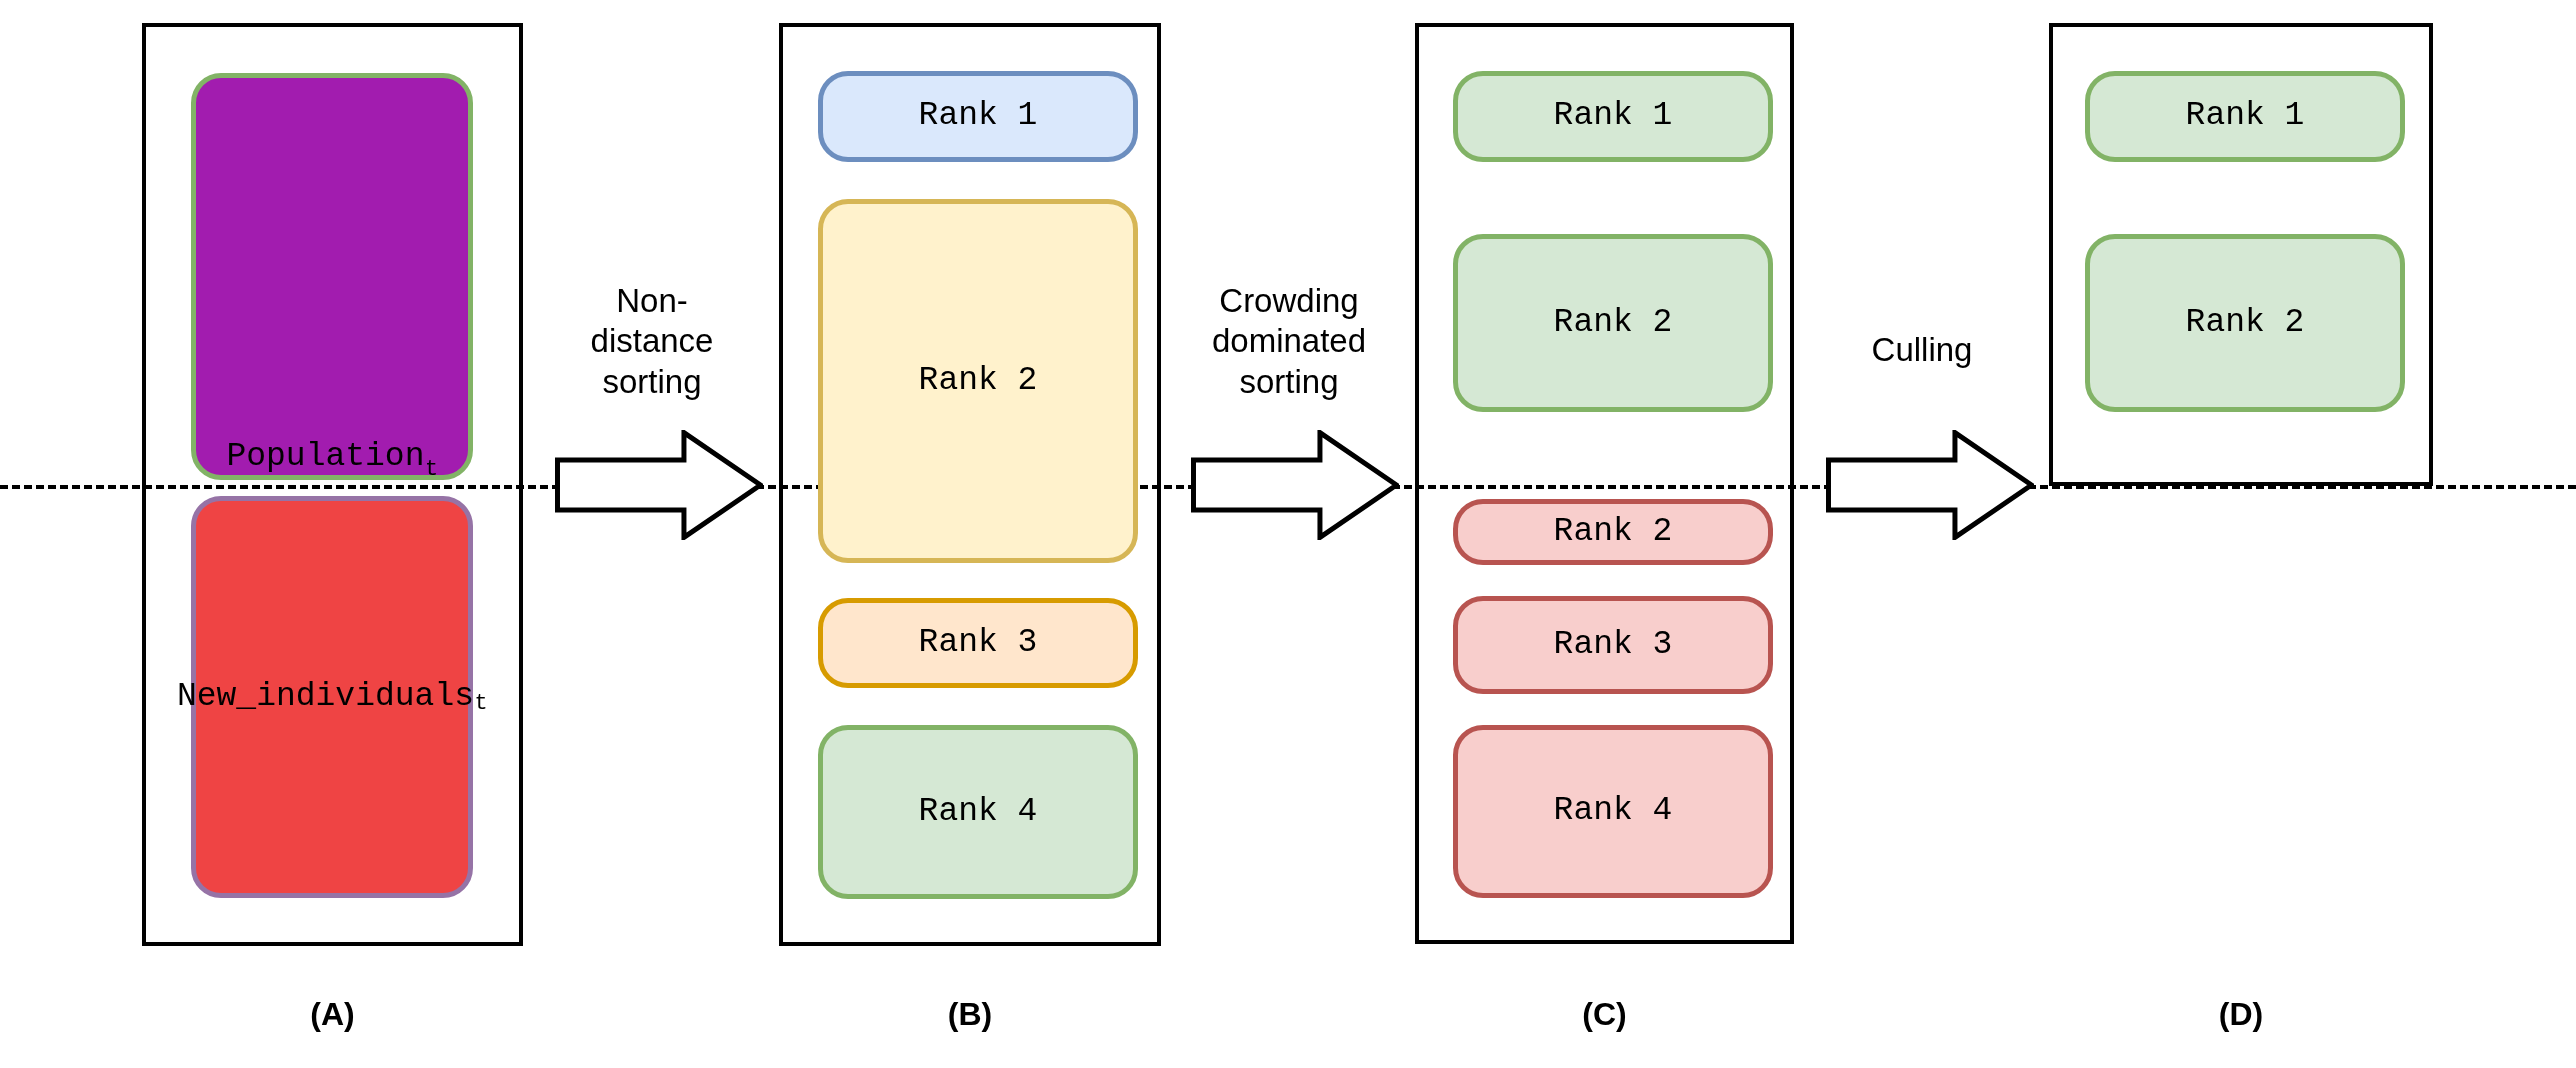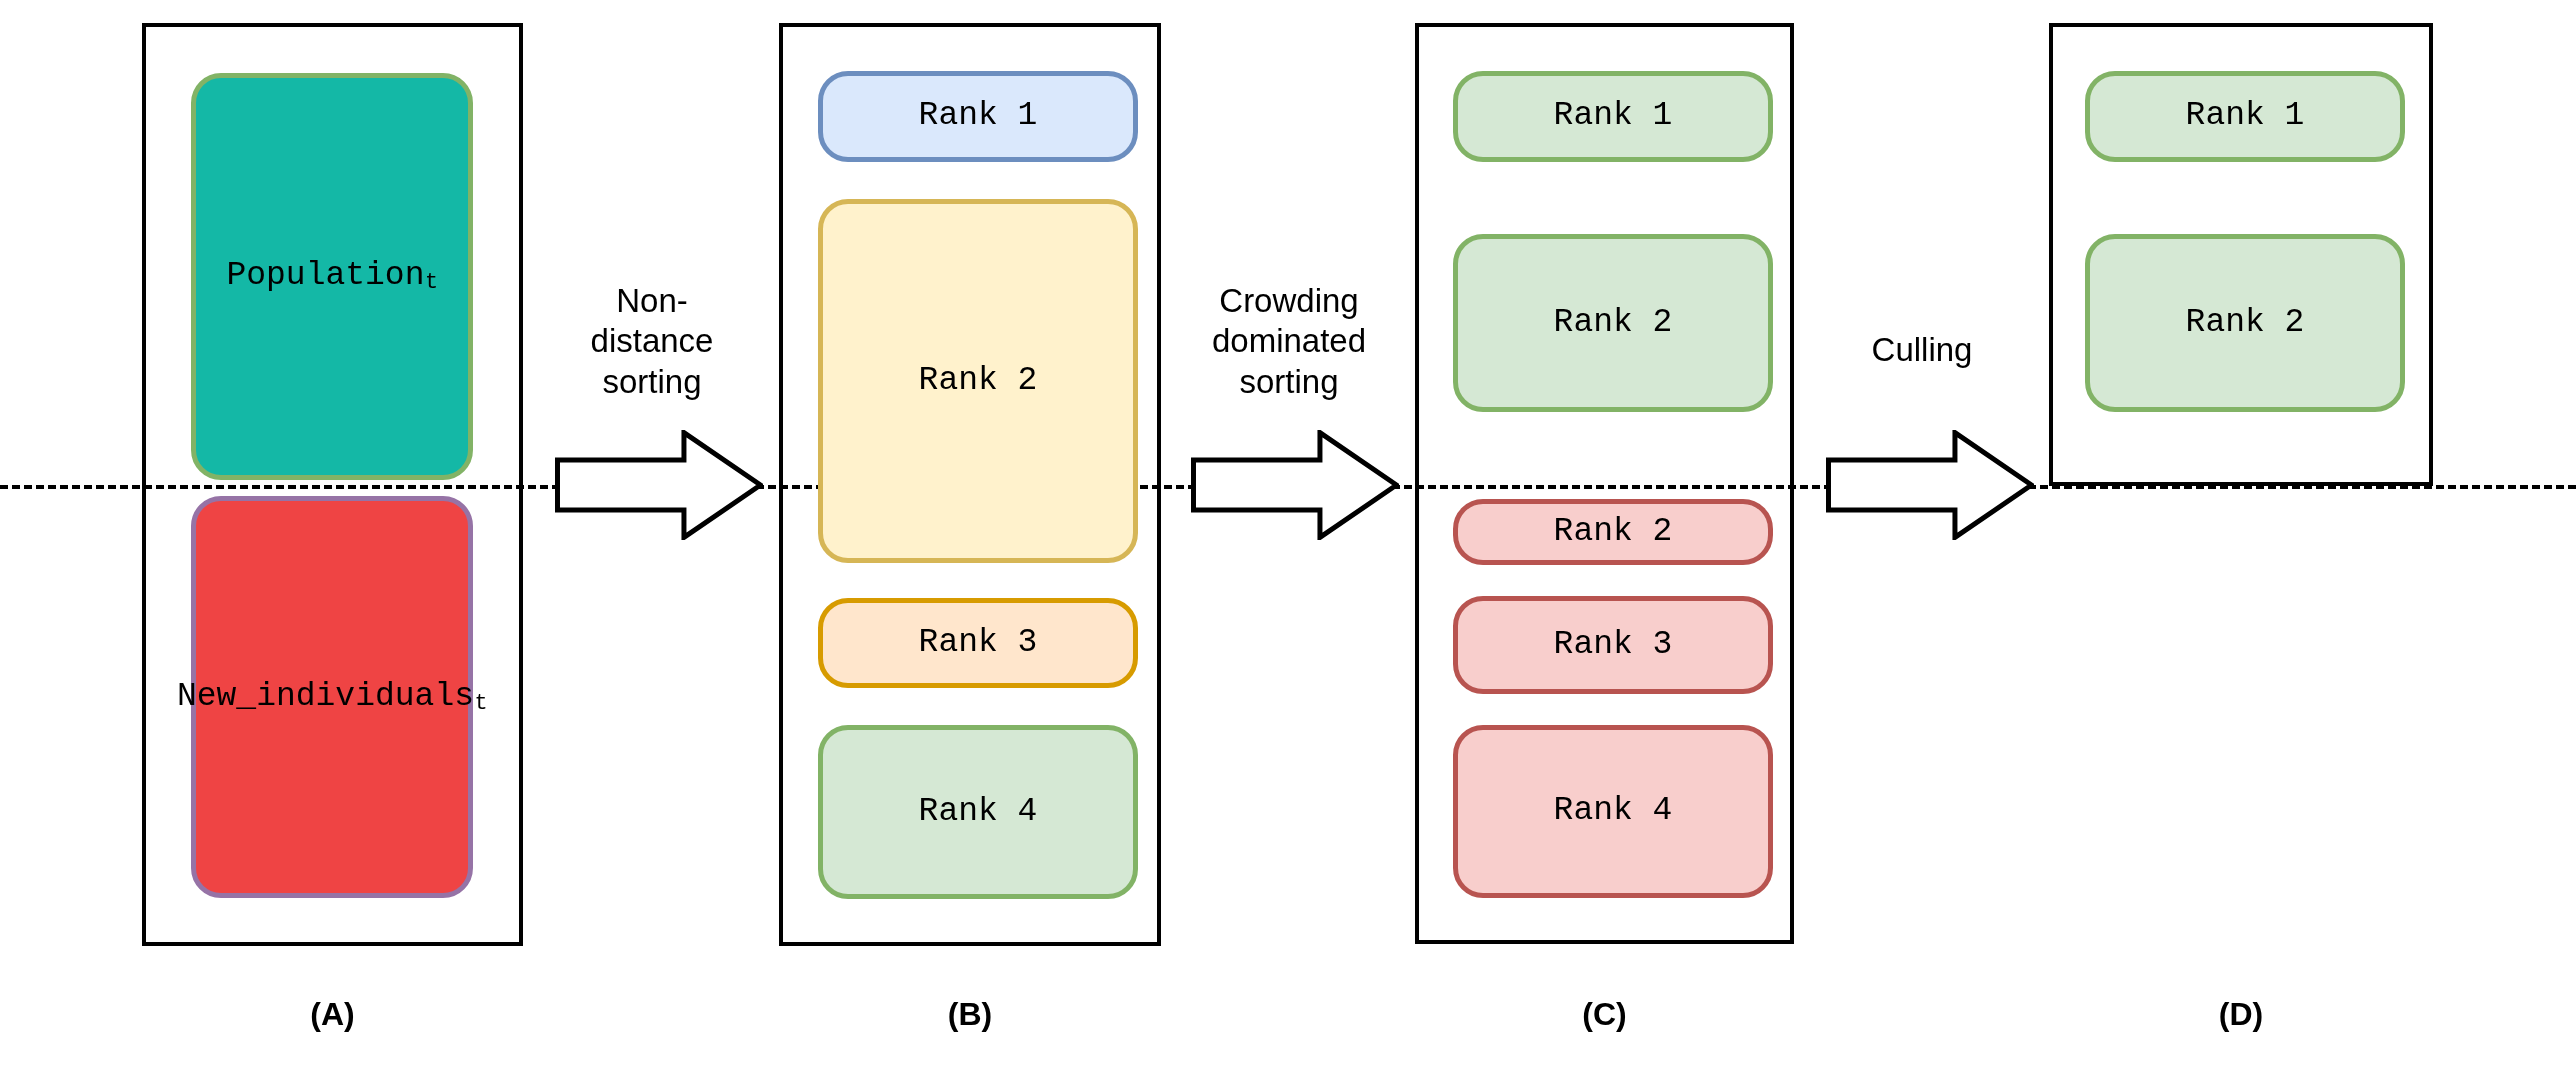--- a/index.html
+++ b/index.html
@@ -94,21 +94,21 @@
 </head>
 <body>
 
 <div id="canvas">
 
   <div class="guideline"></div>
 
   <div class="panel" style="left:142px; top:23px; width:381px; height:923px;"></div>
 
   <div class="block" style="left:191px; top:73px; width:282px; height:407px;
-              background:#14b8a6; border-color:#82b366;">
+              background:#a21caf; border-color:#82b366;align-items:flex-end;">
     <span>Population</span>
       <span class="sub">t</span>
   </div>
 
   <div class="block" style="left:191px; top:496px; width:282px; height:402px;
               background:#ef4444; border-color:#9673a6;">
     <span>New_individuals</span>
       <span class="sub">t</span>
   </div>
 

